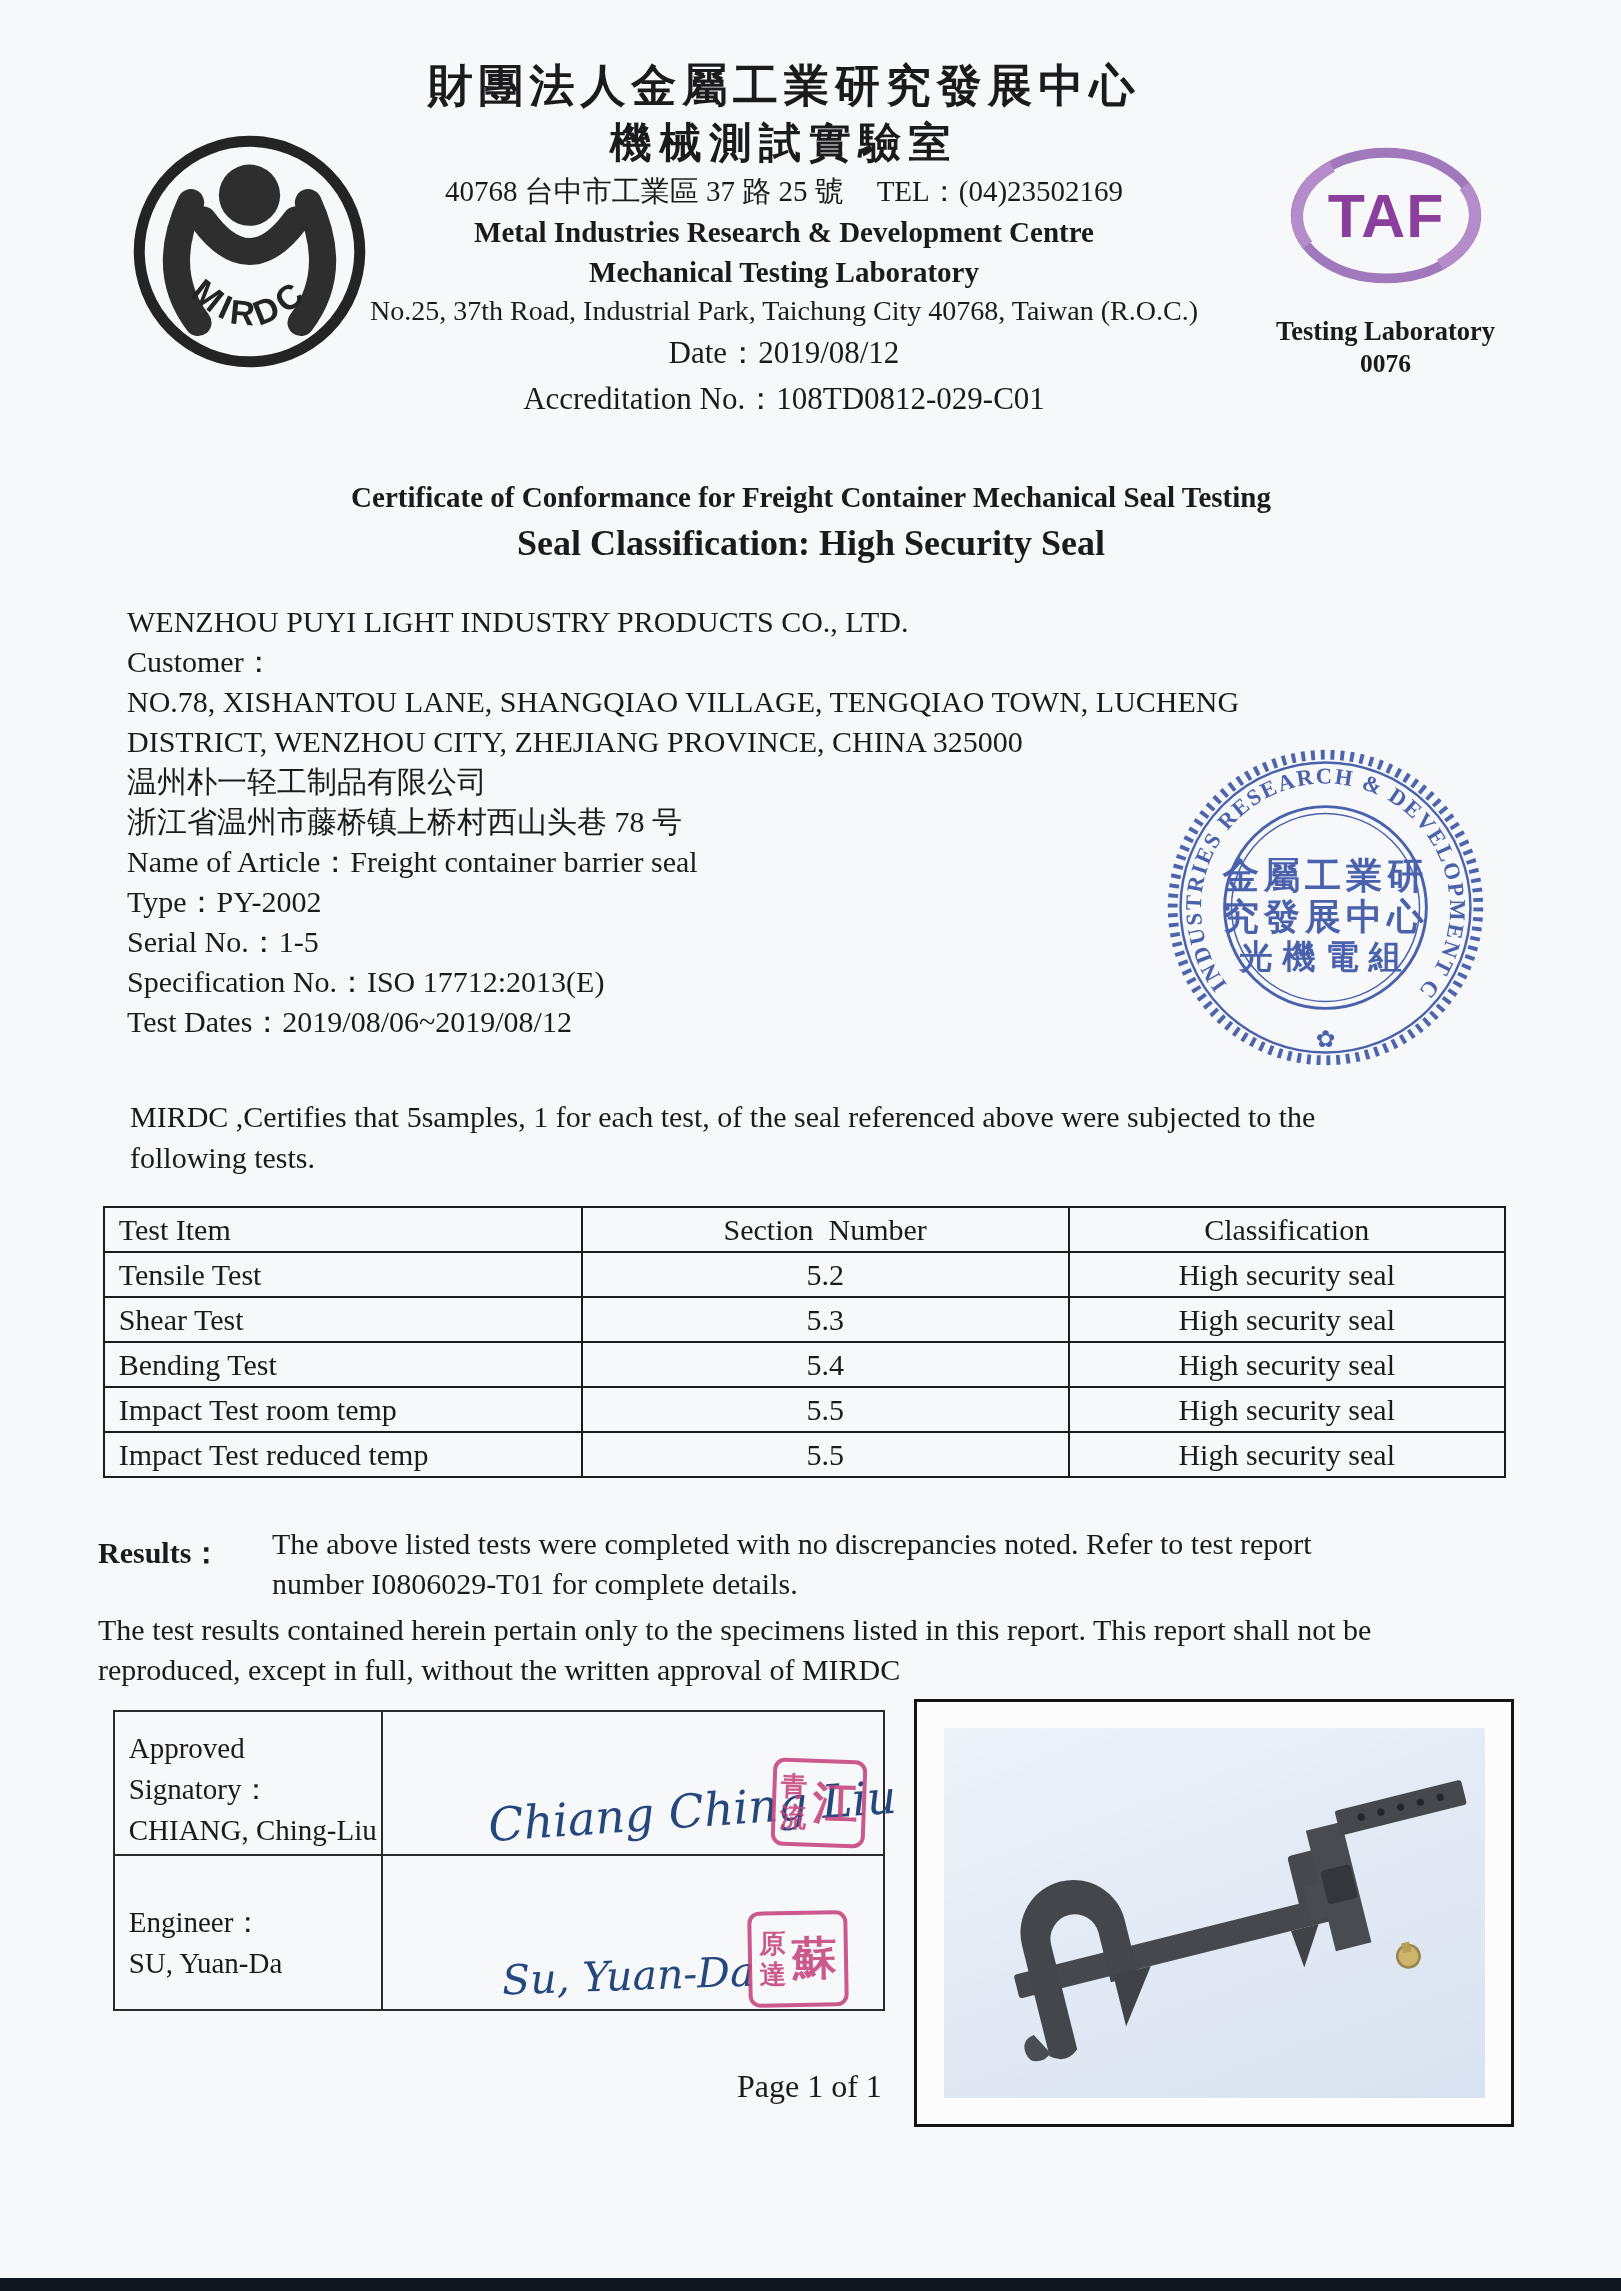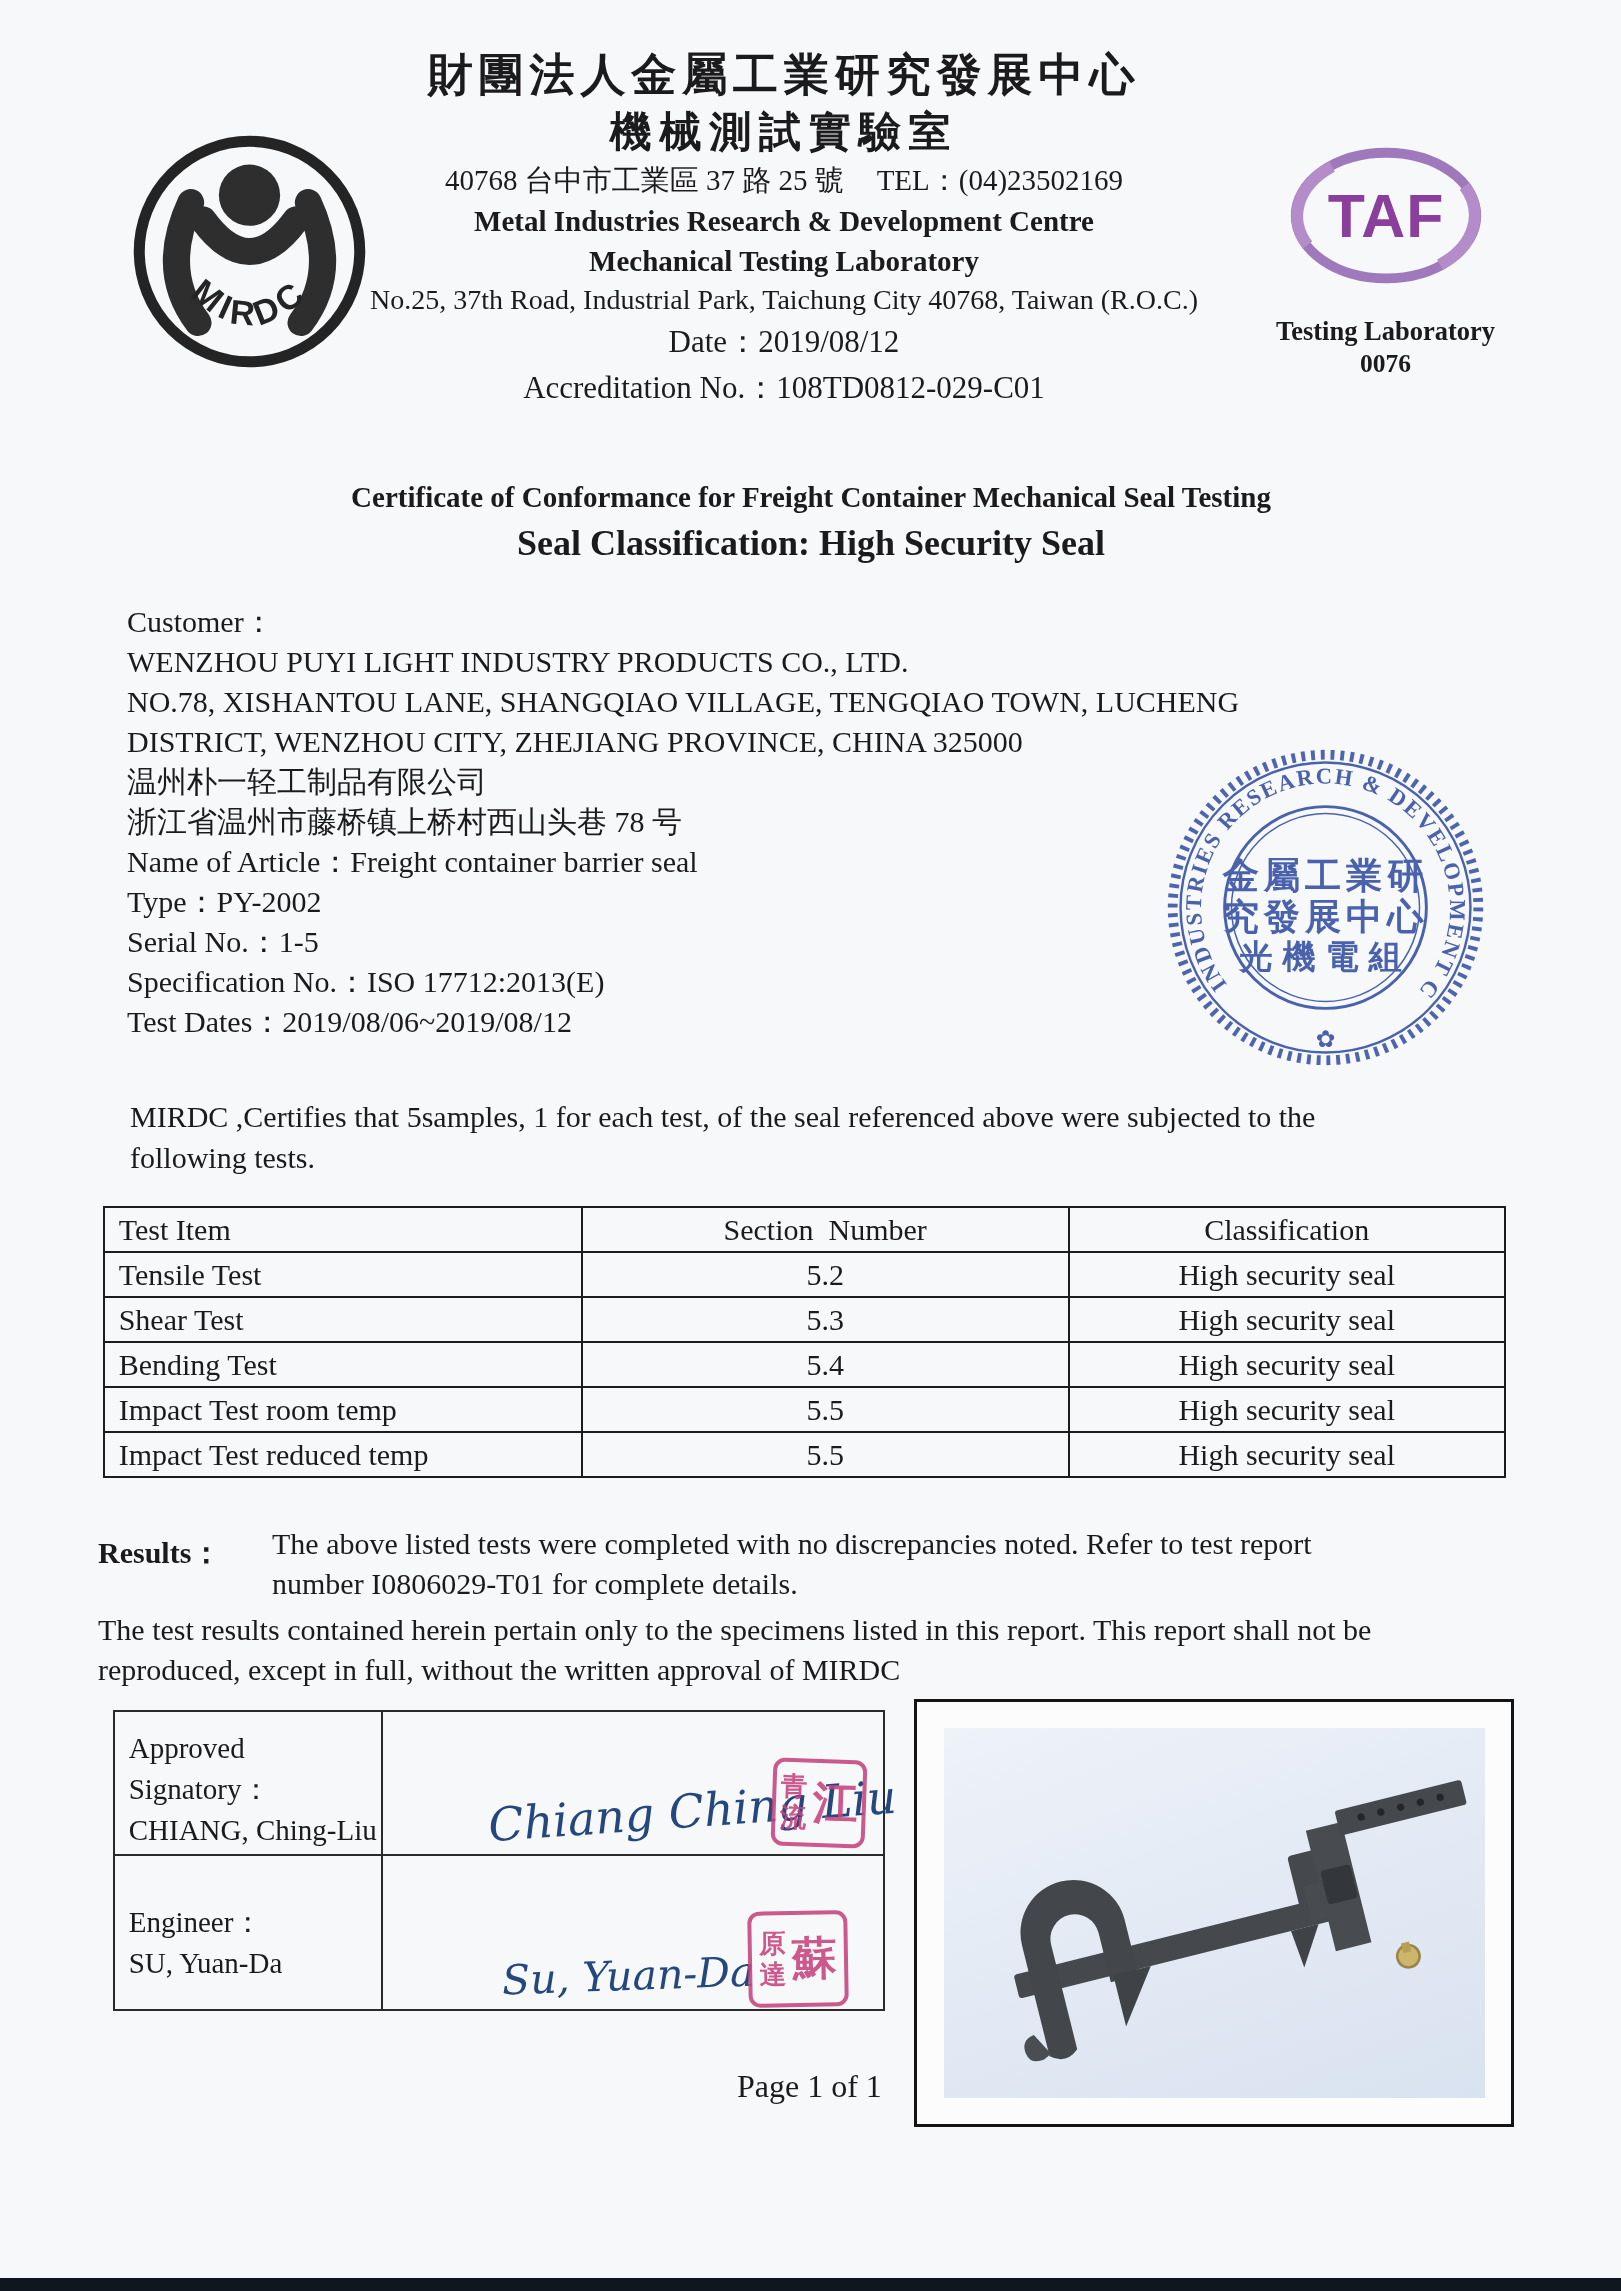--- a/index.html
+++ b/index.html
@@ -4,21 +4,21 @@
 <style>
   html,body{margin:0;padding:0;}
   body{
     width:1621px;height:2292px;position:relative;
     background:#f7f8fa;
     font-family:"Liberation Serif","DejaVu Serif",serif;
     color:#1b1b1d;overflow:hidden;
   }
   .abs{position:absolute;}
   
-  .hdr{left:235px;top:46px;width:1098px;text-align:center;}
+  .hdr{left:235px;top:57px;width:1098px;text-align:center;}
   .hdr .zh1{font-size:45px;font-weight:bold;letter-spacing:5.9px;line-height:59px;}
   .hdr .zh2{font-size:42px;font-weight:bold;letter-spacing:7.8px;line-height:55px;}
   .hdr .addr-zh{font-size:29px;line-height:41px;}
   .hdr .addr-zh .tel{margin-left:33px;}
   .hdr .en1,.hdr .en2{font-size:29px;font-weight:bold;line-height:40px;}
   .hdr .addr-en{font-size:28px;line-height:38px;}
   .hdr .dateline,.hdr .accline{font-size:31px;line-height:46px;}
   
   .mirdc{left:127px;top:129px;width:245px;height:250px;}
   .tafbox{left:1253px;top:139px;width:265px;text-align:center;}
@@ -109,22 +109,22 @@
   <div class="taf-label">Testing Laboratory</div>
   <div class="taf-num">0076</div>
 </div>
 
 <div class="abs title">
   <div class="t1">Certificate of Conformance for Freight Container Mechanical Seal Testing</div>
   <div class="t2">Seal Classification: High Security Seal</div>
 </div>
 
 <div class="abs cust">
+  <div>WENZHOU PUYI LIGHT INDUSTRY PRODUCTS CO., LTD.</div>
   <div>Customer：</div>
-  <div>WENZHOU PUYI LIGHT INDUSTRY PRODUCTS CO., LTD.</div>
   <div>NO.78, XISHANTOU LANE, SHANGQIAO VILLAGE, TENGQIAO TOWN, LUCHENG</div>
   <div>DISTRICT, WENZHOU CITY, ZHEJIANG PROVINCE, CHINA 325000</div>
   <div>温州朴一轻工制品有限公司</div>
   <div>浙江省温州市藤桥镇上桥村西山头巷 78 号</div>
   <div>Name of Article：Freight container barrier seal</div>
   <div>Type：PY-2002</div>
   <div>Serial No.：1-5</div>
   <div>Specification No.：ISO 17712:2013(E)</div>
   <div>Test Dates：2019/08/06~2019/08/12</div>
 </div>

